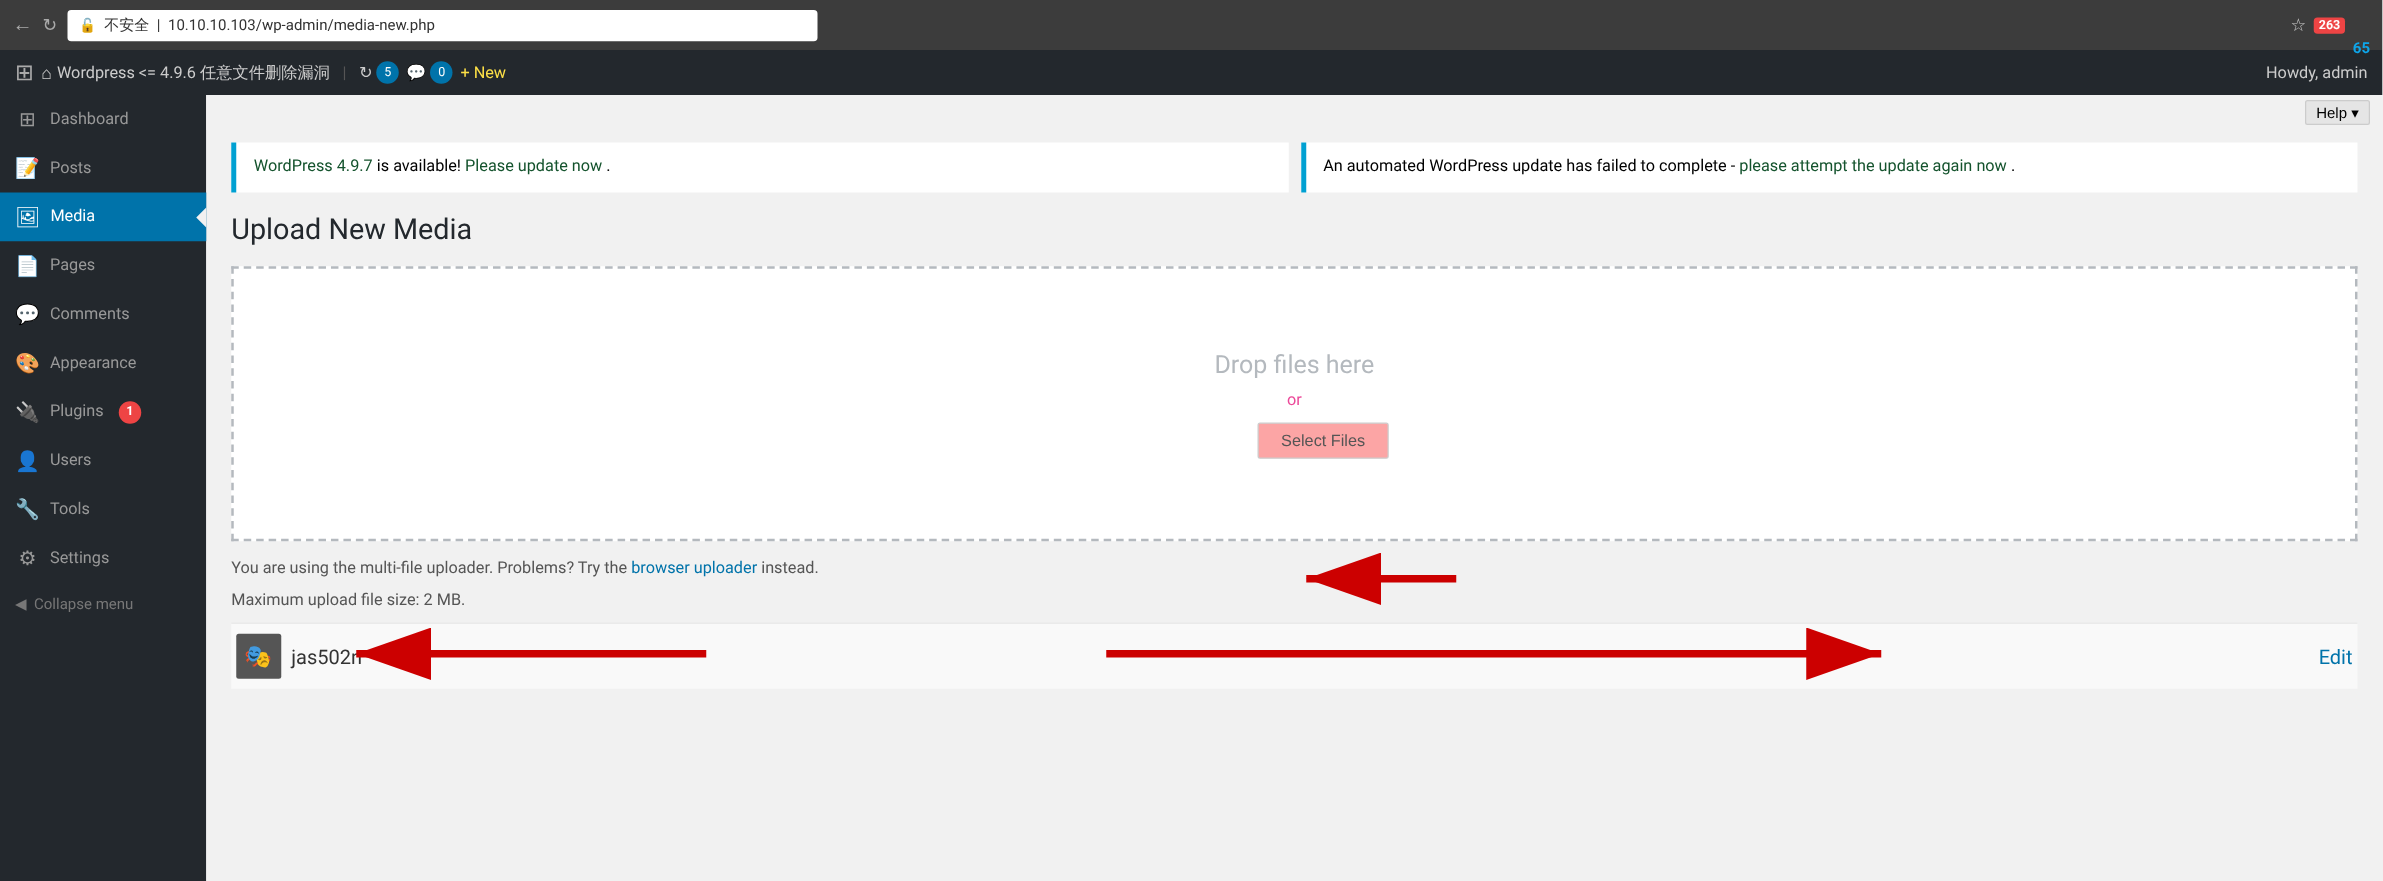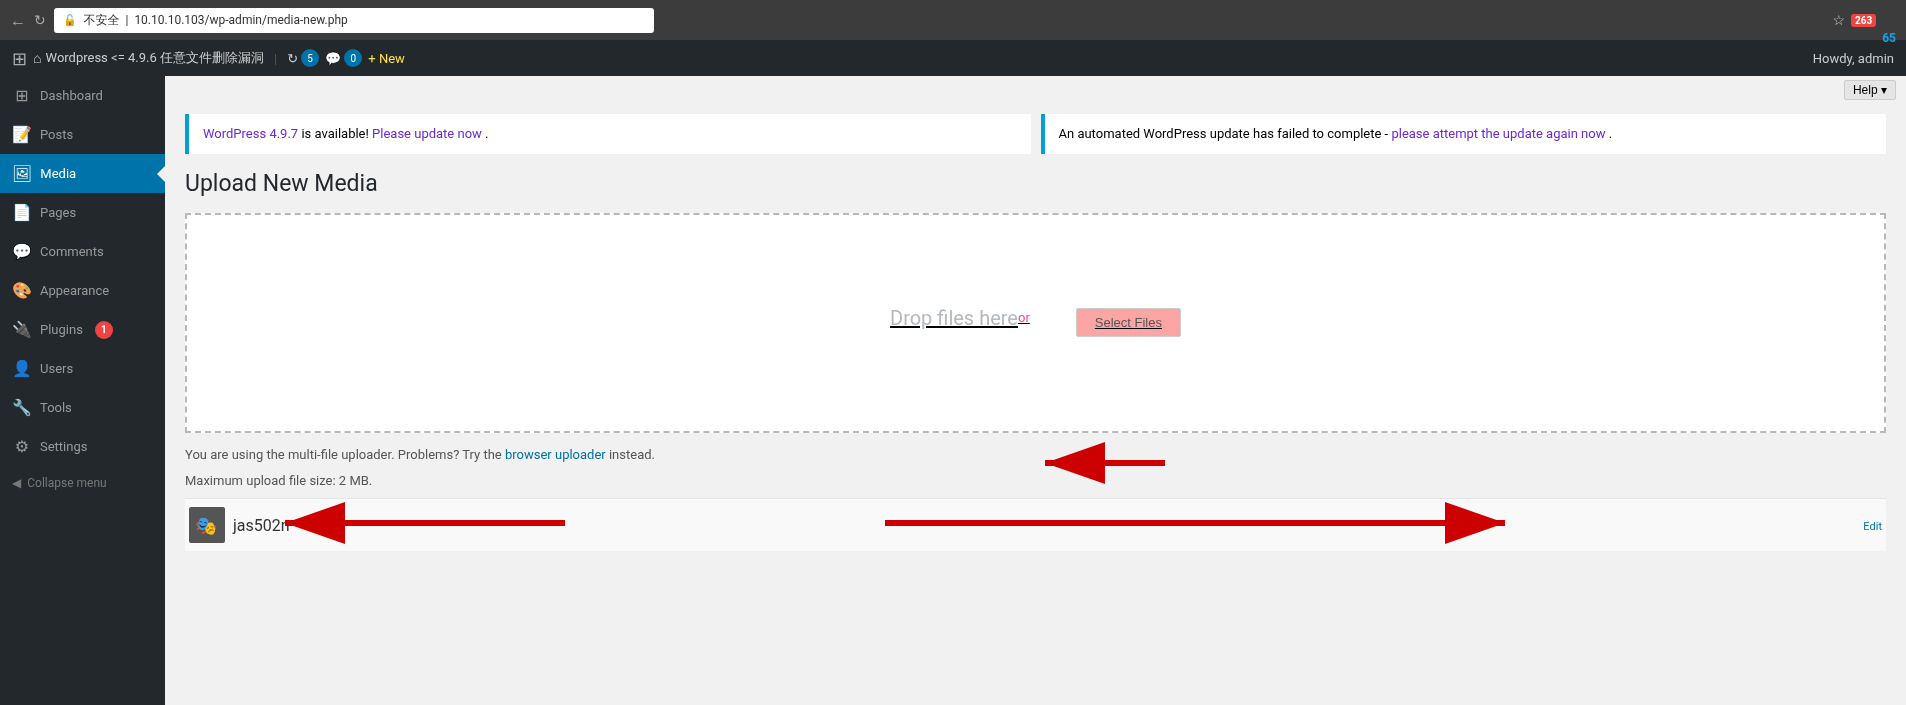--- a/index.html
+++ b/index.html
@@ -161,42 +161,41 @@
     .wp-notices { display: flex; gap: 10px; margin-bottom: 16px; flex-wrap: wrap; }
     .wp-notice {
       background: #fff;
       border-left: 4px solid #00a0d2;
       padding: 10px 14px;
       font-size: 13px;
       line-height: 1.5;
       flex: 1;
       min-width: 300px;
     }
-    .wp-notice a { color: #6d28d9; text-decoration: none; }
+    .wp-notice a { color: #14532d; text-decoration: none; }
 
     
     .wp-page-title {
       font-size: 23px;
       font-weight: 400;
       color: #23282d;
       margin-bottom: 16px;
     }
 
     
     .wp-upload-area {
       background: #fff;
       border: 2px dashed #b4b9be;
       min-height: 220px;
       display: flex;
-      flex-direction: row;
+      flex-direction: column;
       align-items: center;
       justify-content: center;
       margin-bottom: 12px;
       cursor: pointer;
-      text-decoration: underline;
     }
     .wp-upload-drop-text {
       font-size: 20px;
       color: #b4b9be;
       margin-bottom: 10px;
     }
     .wp-upload-or {
       color: #ec4899;
       font-size: 13px;
       margin-bottom: 10px;
@@ -233,21 +232,21 @@
       border-radius: 2px;
       background: #555;
       display: flex;
       align-items: center;
       justify-content: center;
       color: white;
       font-size: 18px;
       overflow: hidden;
     }
     .wp-user-name { font-size: 16px; color: #333; }
-    .wp-user-edit a { color: #0073aa; text-decoration: none; font-size: 11px; }
+    .wp-user-edit a { color: #0073aa; text-decoration: none; font-size: 16px; }
 
     .wp-content-wrapper { position: relative; }
   </style>
 </head>
 <body>
 
 <div class="browser-chrome">
   <span class="browser-back">←</span>
   <span class="browser-refresh">↻</span>
   <div class="browser-addressbar">

